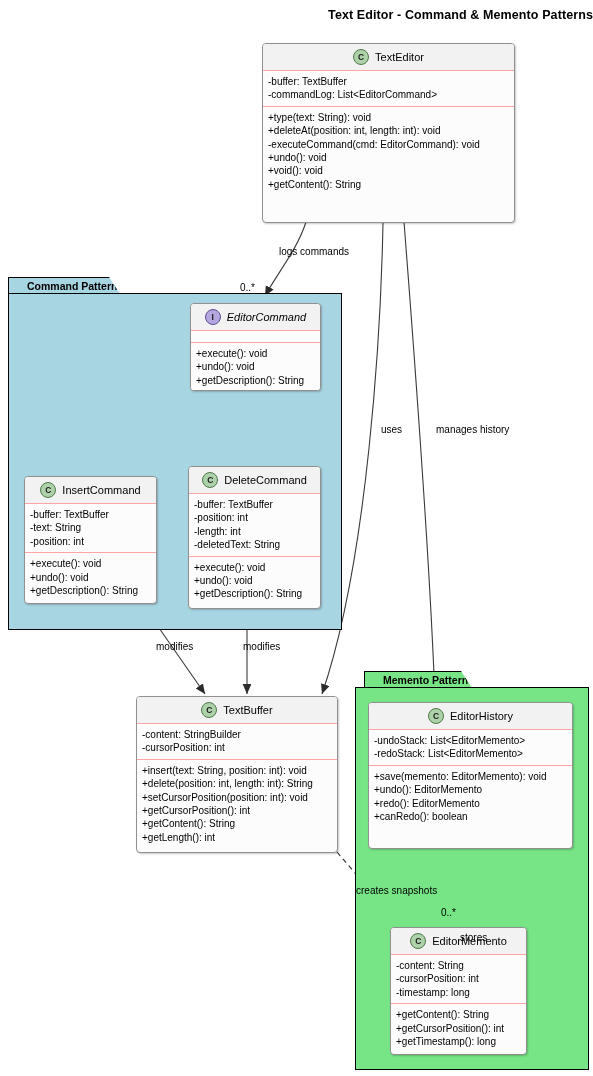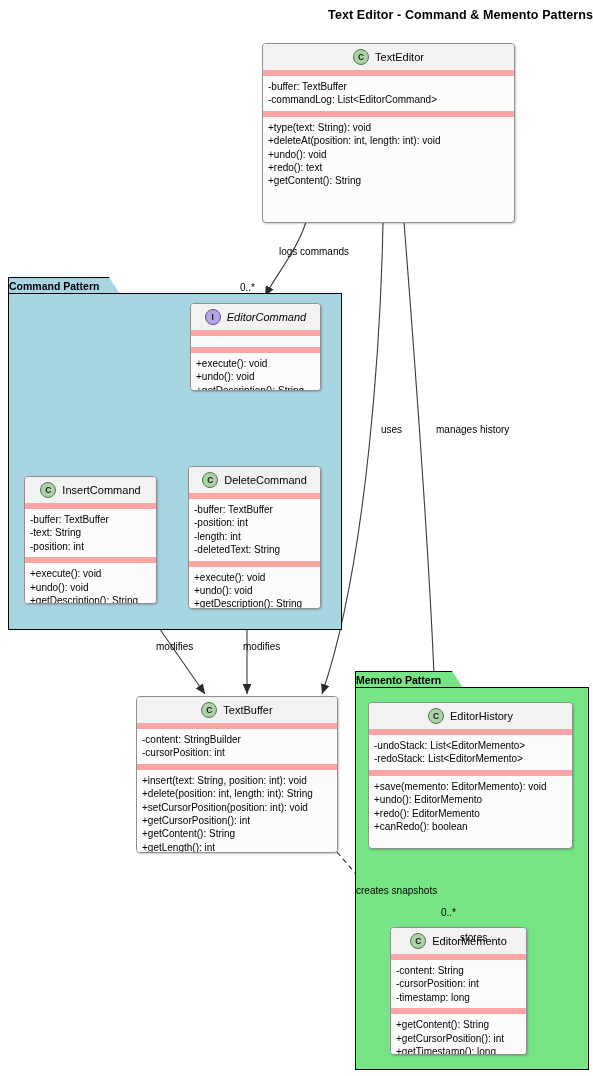--- a/index.html
+++ b/index.html
@@ -48,21 +48,21 @@
   .package-tab {
     position: absolute;
     left: 0;
     top: 0;
     height: 17px;
     box-sizing: border-box;
     border: 1px solid #000000;
     border-bottom: none;
     display: flex;
     align-items: center;
-    padding: 0 14px 0 0;
+    padding: 0 14px 0 18px;
     font-size: 10.5px;
     font-weight: bold;
     color: #000000;
     clip-path: polygon(0 0, calc(100% - 11px) 0, 100% 100%, 0 100%);
     white-space: nowrap;
   }
   .package-body {
     position: absolute;
     left: 0;
     box-sizing: border-box;
@@ -110,21 +110,21 @@
     border: 1px solid #5d4e96;
   }
   .uml-name {
     font-size: 11px;
     color: #000000;
     white-space: nowrap;
   }
   .uml-name.italic { font-style: italic; }
 
   .uml-compartment {
-    border-top: 6px solid #fca5a5;
+    border-top: 1px solid #fca5a5;
     background: #fcfcfc;
     padding: 4px 5px 4px 5px;
   }
   .uml-compartment.empty {
     padding: 3px 5px;
     min-height: 5px;
   }
   .uml-row {
     font-size: 10px;
     color: #000000;
@@ -190,40 +190,41 @@
   </svg>
 
   <div class="package" style="left:8px; top:277px; width:334px; height:353px;">
     <div class="package-tab" style="width:112px; background:#a8d5e2;">
       <span>Command Pattern</span>
     </div>
     <div class="package-body" style="top:16px; width:334px; height:337px; background:#a8d5e2;"></div>
   </div>
 
   <div class="package" style="left:355px; top:671px; width:234px; height:399px;">
-    <div class="package-tab" style="width:108px; background:#77e585;">
+    <div class="package-tab" style="width:108px; background:#77e585;margin-left:9px;">
       <span>Memento Pattern</span>
     </div>
     <div class="package-body" style="top:16px; width:234px; height:383px; background:#77e585;"></div>
   </div>
 
   <div class="uml-class" style="left:262px; top:43px; width:253px; height:180px;">
     <div class="uml-header">
       <span class="uml-badge badge-class">C</span>
       <span class="uml-name">TextEditor</span>
     </div>
     <div class="uml-compartment">
       <div class="uml-row">-buffer: TextBuffer</div>
       <div class="uml-row">-commandLog: List&lt;EditorCommand&gt;</div>
     </div>
     <div class="uml-compartment">
       <div class="uml-row">+type(text: String): void</div>
       <div class="uml-row">+deleteAt(position: int, length: int): void</div>
+      <div class="uml-row">-executeCommand(cmd: EditorCommand): void</div>
       <div class="uml-row">+undo(): void</div>
-      <div class="uml-row">+redo(): text</div>
+      <div class="uml-row">+void(): void</div>
       <div class="uml-row">+getContent(): String</div>
     </div>
   </div>
 
   <div class="uml-class" style="left:190px; top:303px; width:131px; height:88px;">
     <div class="uml-header">
       <span class="uml-badge badge-interface">I</span>
       <span class="uml-name italic">EditorCommand</span>
     </div>
     <div class="uml-compartment empty"></div>

